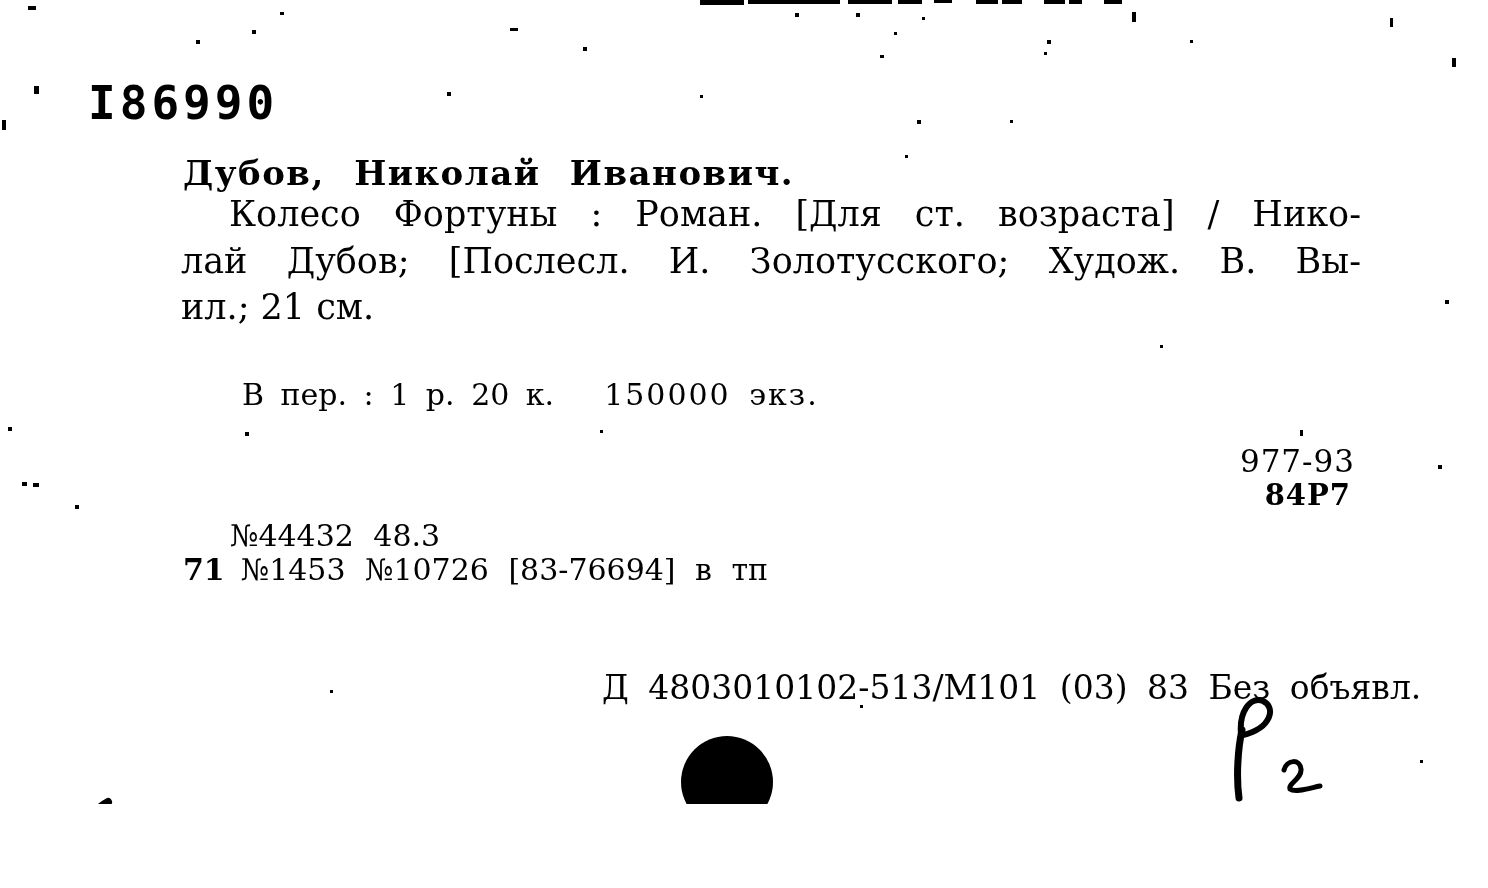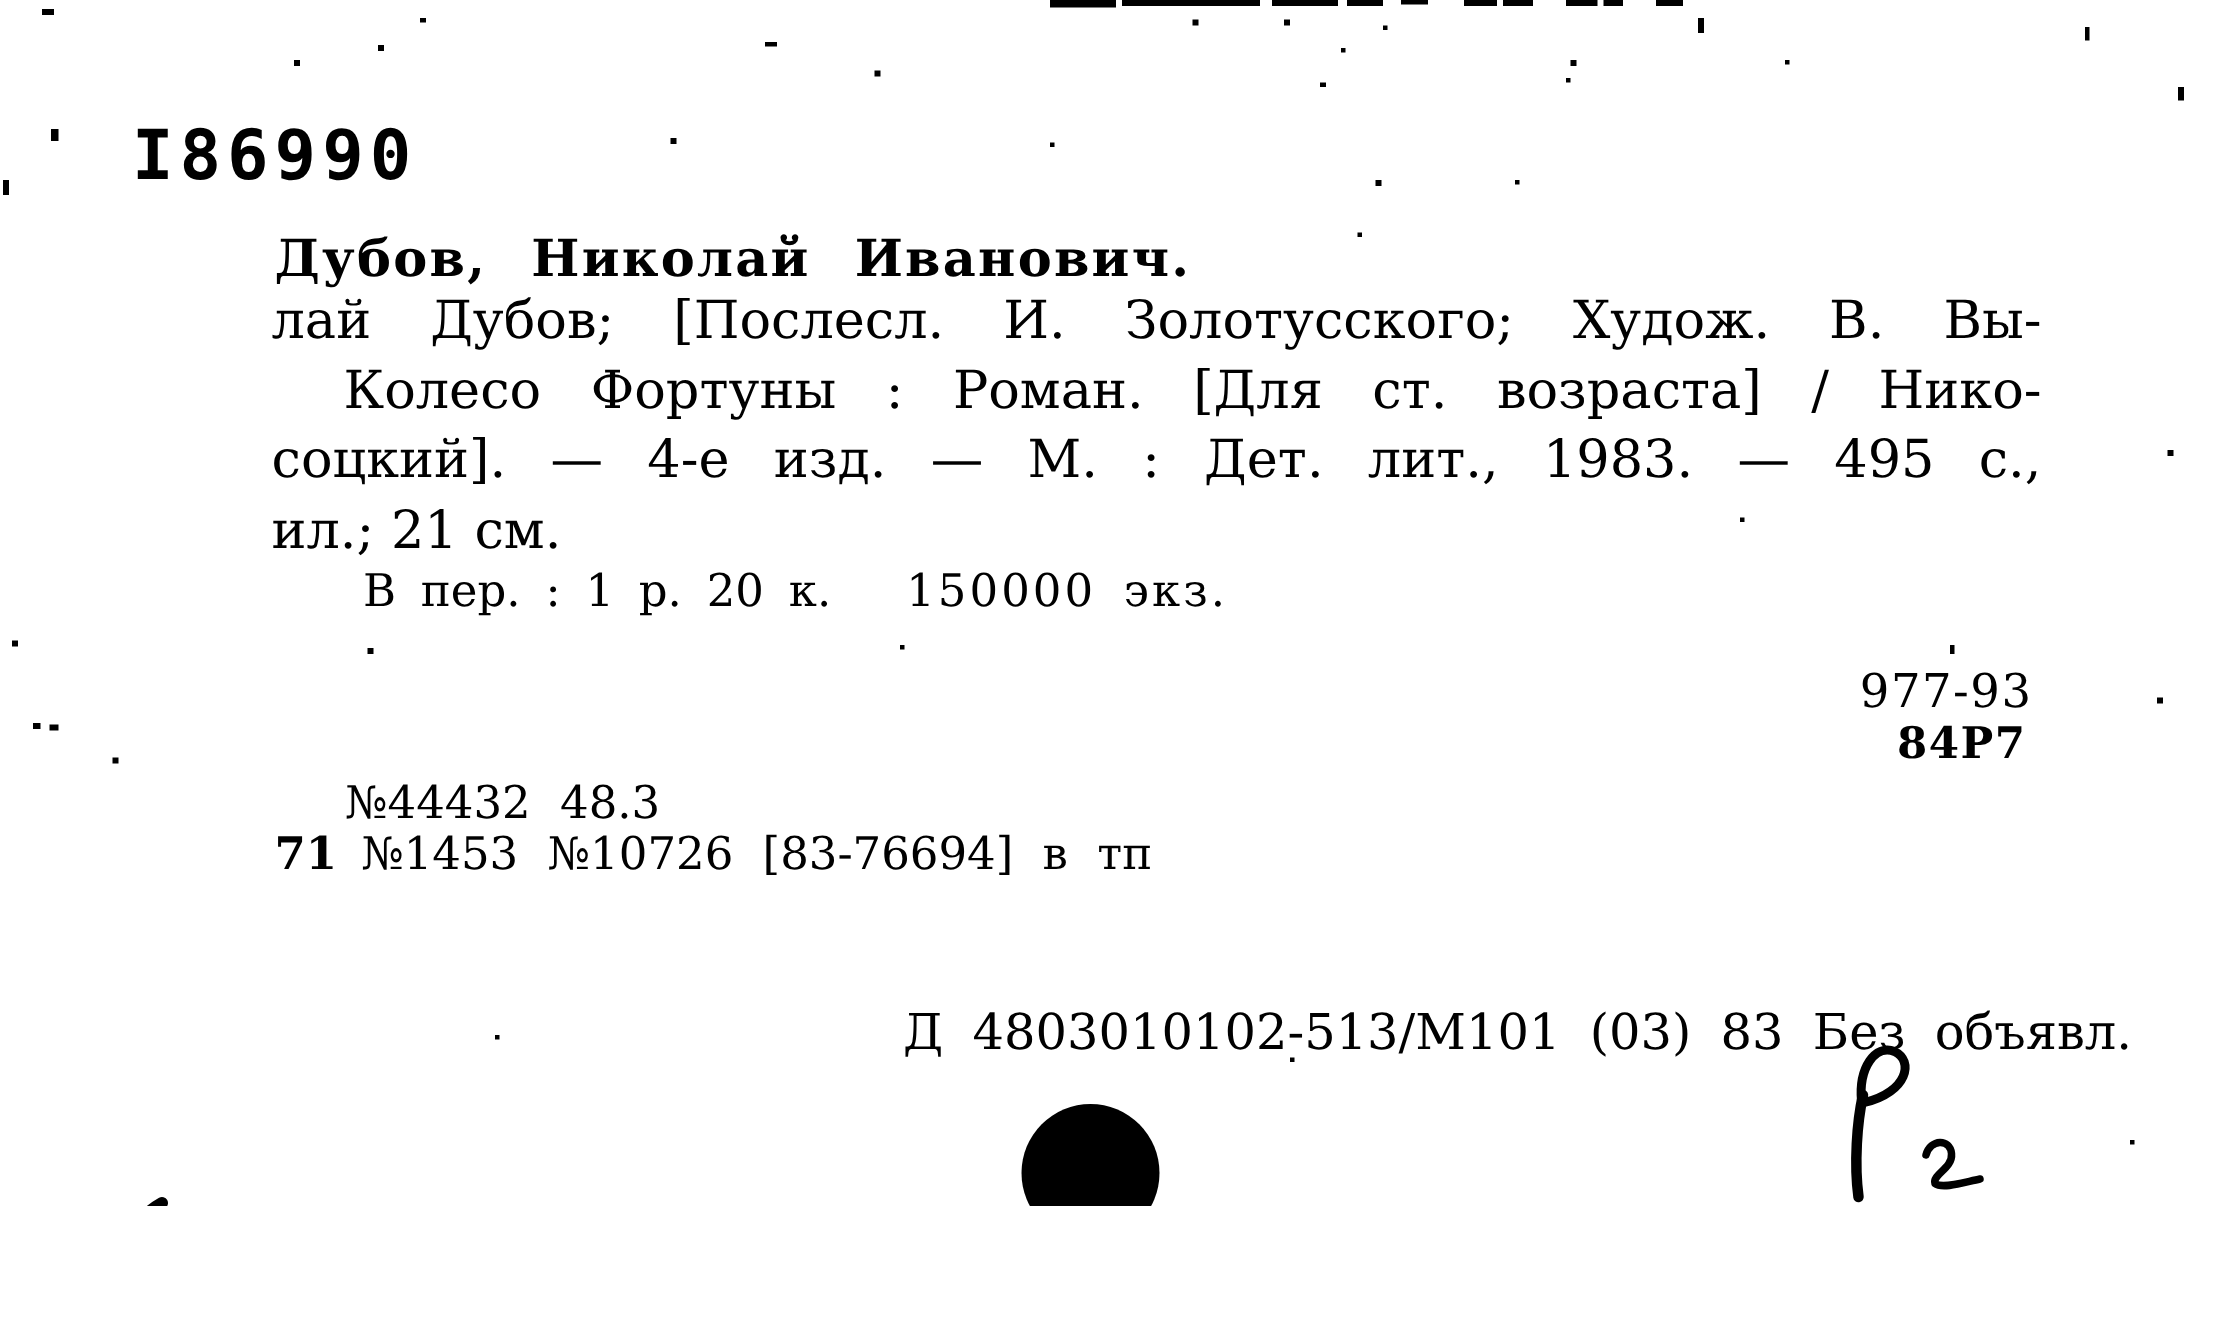--- a/index.html
+++ b/index.html
@@ -63,23 +63,22 @@
 </head>
 <body>
 
 <div class="page">
 
   <div class="stamp">I86990</div>
 
   <div class="heading">Дубов, Николай Иванович.</div>
 
   <div class="desc">
+    <div class="line first">Колесо Фортуны : Роман. [Для ст. возраста] / Нико-</div>
     <div class="line">лай Дубов; [Послесл. И. Золотусского; Худож. В. Вы-</div>
-    <div class="line first">Колесо Фортуны : Роман. [Для ст. возраста] / Нико-</div>
-    <div class="line">соцкий]. — 4-е изд. — М. : Дет. лит., 1983. — 495 с.,</div>
     <div class="line short">ил.; 21 см.</div>
   </div>
 
   <div class="price">
     <span>В пер. : 1 р. 20 к.</span><span class="print-run">150000 экз.</span>
   </div>
 
   <div class="udc">977-93</div>
   <div class="bbk">84Р7</div>
 

